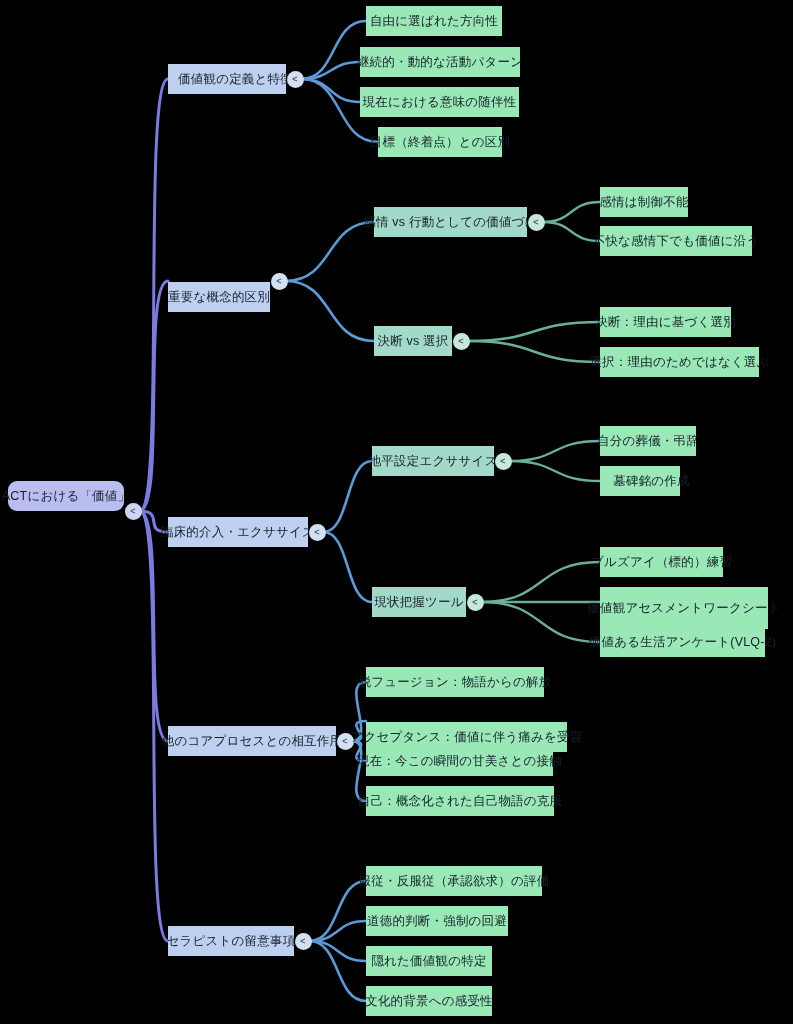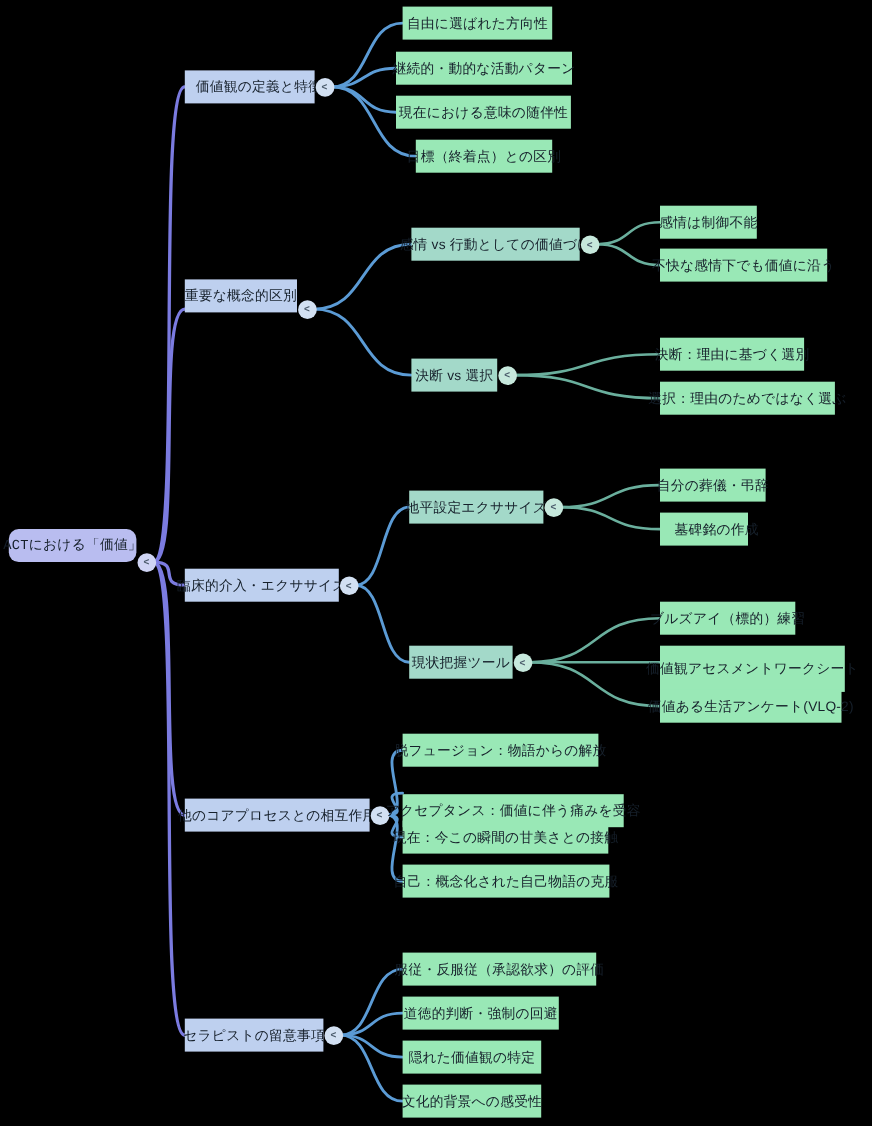--- a/index.html
+++ b/index.html
@@ -13,21 +13,21 @@
   .node{
     position:absolute;box-sizing:border-box;
     display:flex;align-items:center;justify-content:center;
     border-radius:0;
     color:#16202b;
     white-space:nowrap;
     letter-spacing:.2px;
     line-height:1;
     user-select:none;
   }
-  .node.root{background:#b9bdf0;font-size:12.5px;border-radius:9px;font-family:Liberation Mono, monospace;}
+  .node.root{background:#b9bdf0;font-size:12.5px;border-radius:9px;}
   .node.lvl1{background:#bed0ef;font-size:12.5px;}
   .node.lvl2{background:#a3d9c9;font-size:12.5px;}
   .node.lvl3{background:#99e8b6;font-size:12.5px;}
   .junction{
     position:absolute;width:17px;height:17px;border-radius:50%;
     display:flex;align-items:center;justify-content:center;
     font-size:9px;font-weight:bold;color:#4a5a6a;
     box-sizing:border-box;
   }
   .junction.j-root{background:#cfd4f4;}
@@ -83,21 +83,21 @@
       </div>
       <div class="node lvl3" style="left: 360px; top: 47px; width: 160px; height: 30px;">
         <span>継続的・動的な活動パターン</span>
       </div>
       <div class="node lvl3" style="left: 360px; top: 87px; width: 159px; height: 30px;">
         <span>現在における意味の随伴性</span>
       </div>
       <div class="node lvl3" style="left: 378px; top: 127px; width: 124px; height: 30px;">
         <span>目標（終着点）との区別</span>
       </div>
-      <div class="node lvl1" style="left: 168px; top: 254px; width: 102px; height: 30px;">
+      <div class="node lvl1" style="left: 168px; top: 282px; width: 102px; height: 30px; justify-content: flex-end;">
         <span>重要な概念的区別</span>
       </div>
       <div class="junction j-blue" style="left: 270.5px; top: 272.5px;">&lt;</div>
       <div class="node lvl2" style="left: 374px; top: 207px; width: 153px; height: 30px;">
         <span>感情 vs 行動としての価値づけ</span>
       </div>
       <div class="junction j-green" style="left: 527.5px; top: 213.5px;">&lt;</div>
       <div class="node lvl3" style="left: 600px; top: 187px; width: 88px; height: 30px;">
         <span>感情は制御不能</span>
       </div>

